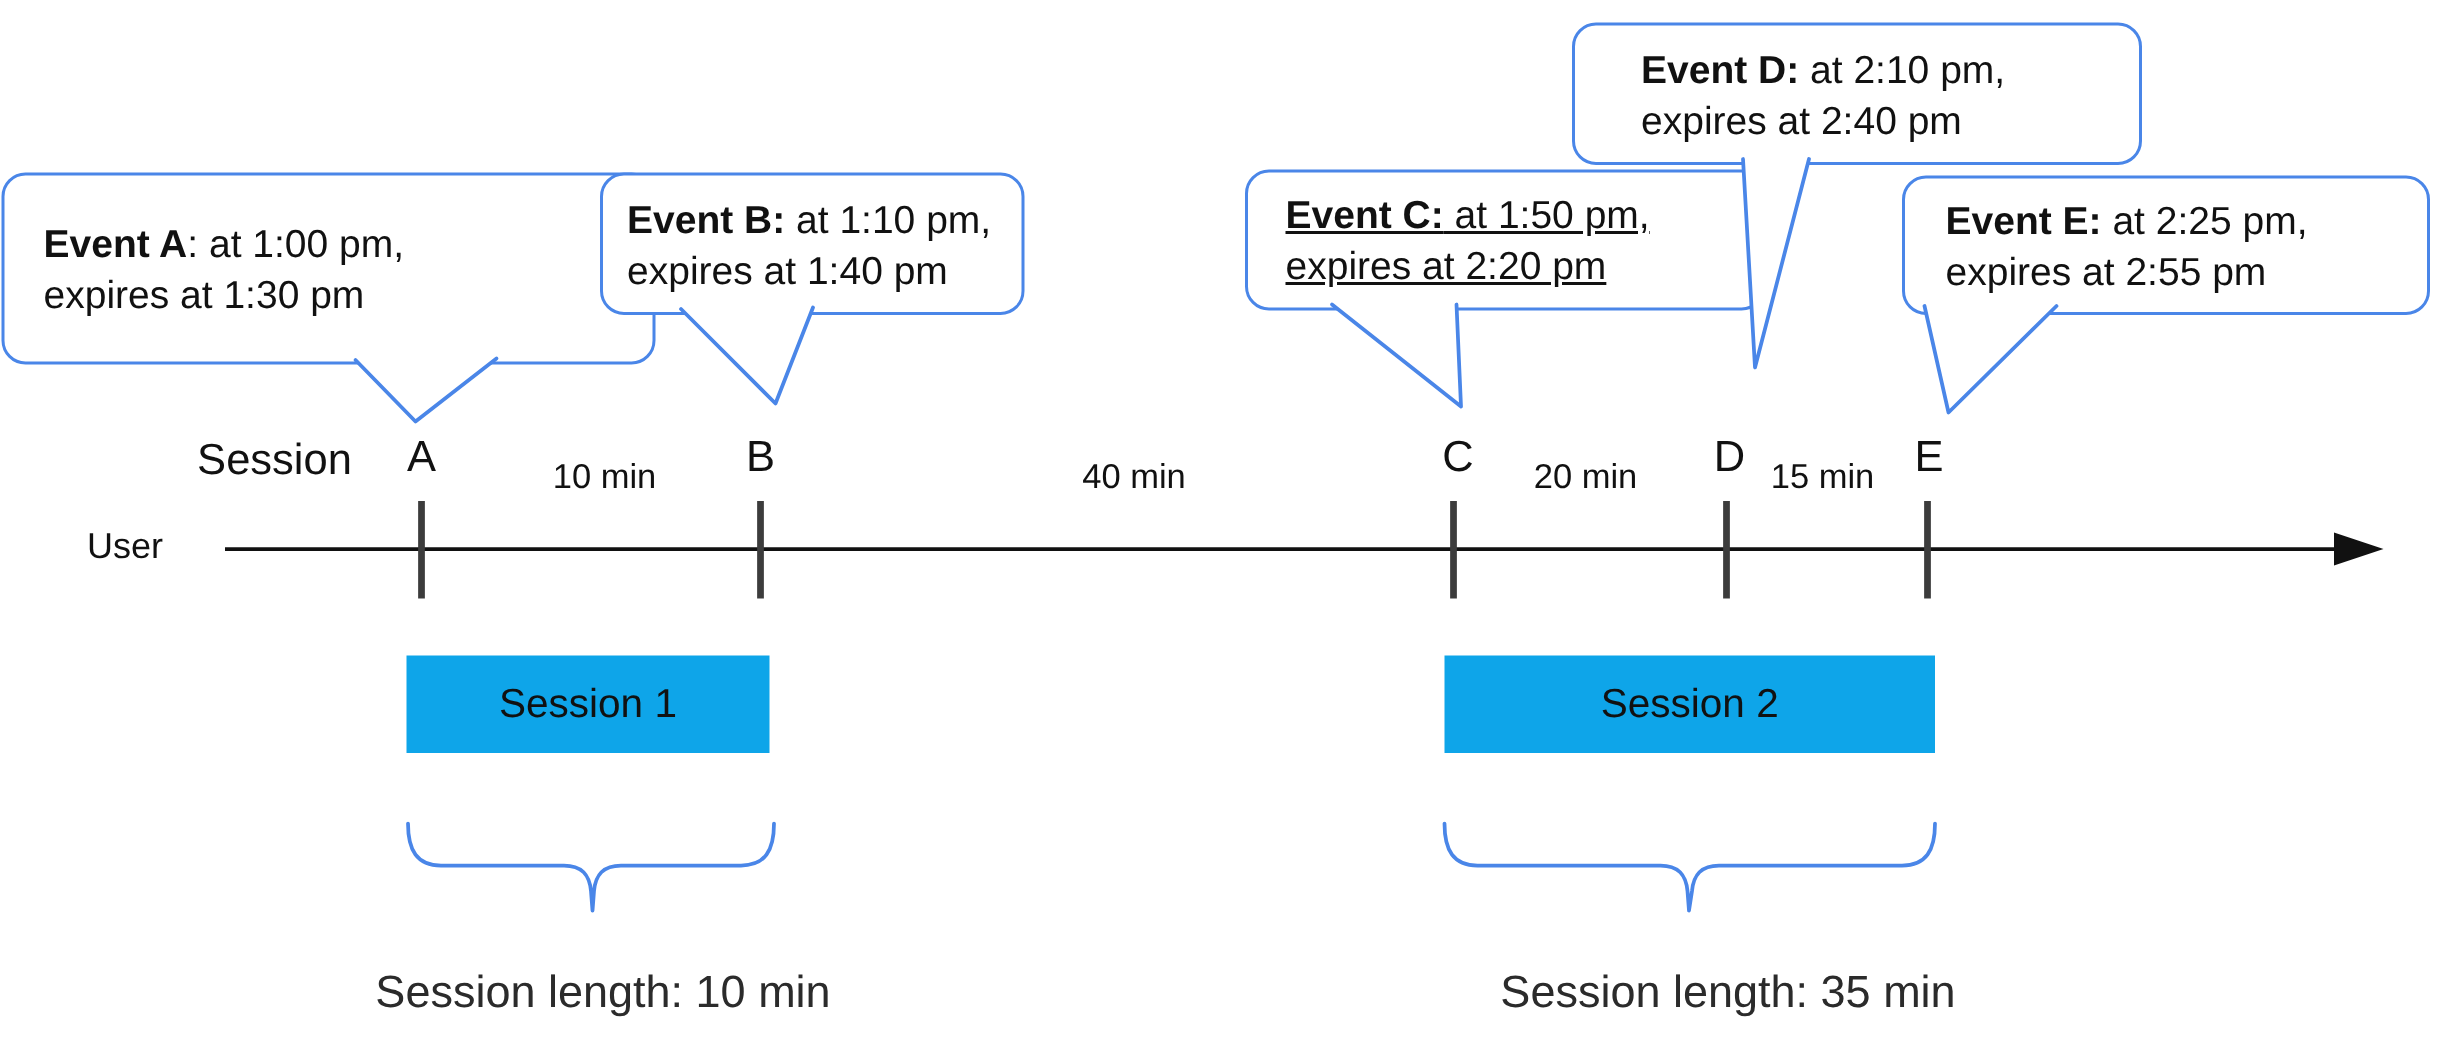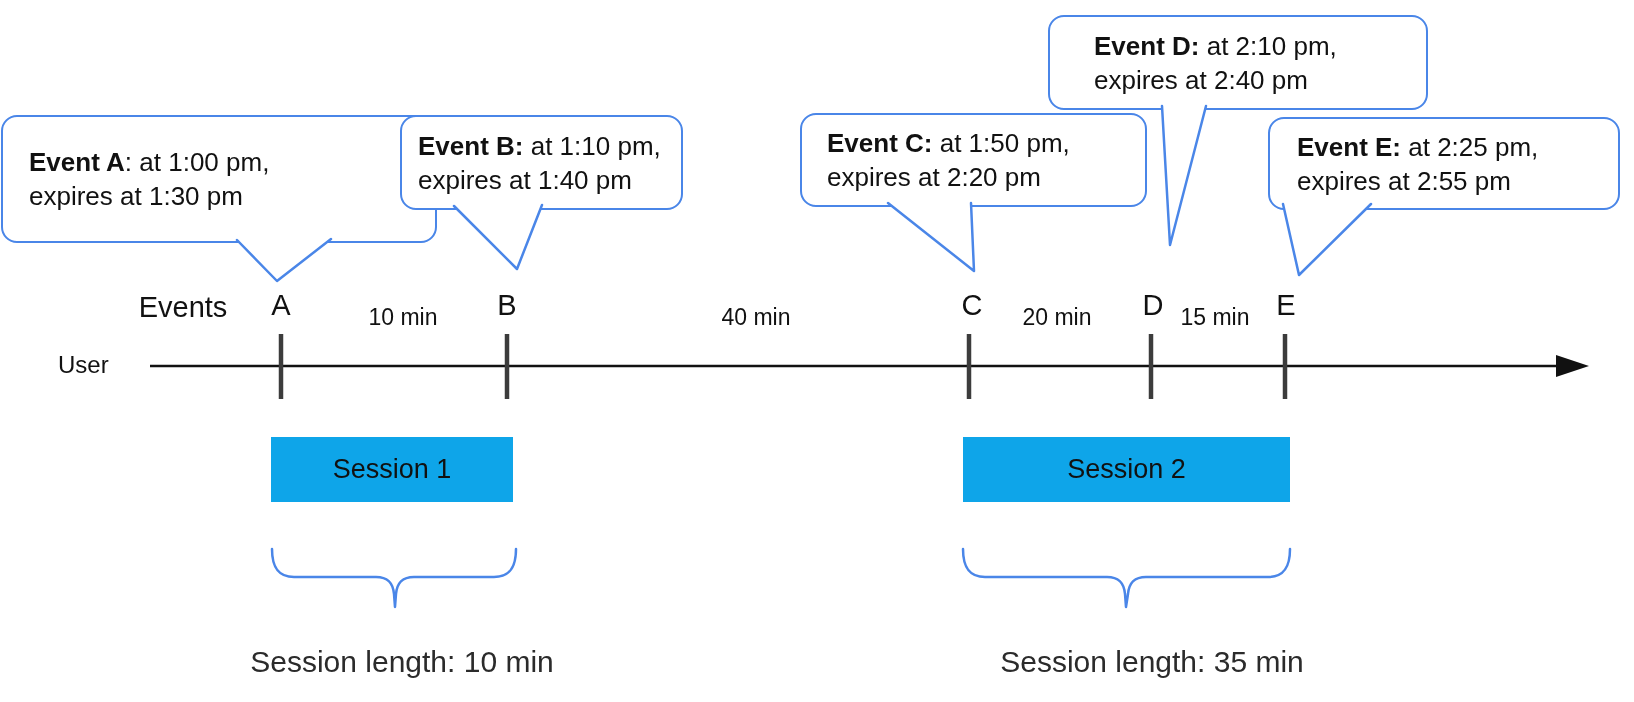--- a/index.html
+++ b/index.html
@@ -18,21 +18,21 @@
     background:#ffffff;
     border:2.5px solid #4a86e8;
     border-radius:16px;
     display:flex;flex-direction:column;justify-content:center;
     font-size:26px;line-height:34px;color:#111;
     z-index:1;white-space:nowrap;
   }
   .bubble b{font-weight:700;}
   #bubble-a{left:1px;top:115px;width:436px;height:128px;padding-left:26px;}
   #bubble-b{left:400px;top:115px;width:283px;height:95px;padding-left:16px;}
-  #bubble-c{left:800px;top:113px;width:347px;height:94px;padding-left:25px;}
+  #bubble-c{left:830px;top:113px;width:347px;height:94px;padding-left:25px;text-decoration:underline;}
   #bubble-d{left:1048px;top:15px;width:380px;height:95px;padding-left:44px;}
   #bubble-e{left:1268px;top:117px;width:352px;height:93px;padding-left:27px;}
 
   
   #overlay{position:absolute;left:0;top:0;z-index:2;pointer-events:none;}
 
   
   .lbl{position:absolute;z-index:3;white-space:nowrap;}
   .centered{transform:translateX(-50%);}
   #label-user{left:58px;top:351px;font-size:24px;}
@@ -106,21 +106,21 @@
     <line x1="507" y1="334" x2="507" y2="399" stroke="#3c3c3c" stroke-width="4.5"></line>
     <line x1="969" y1="334" x2="969" y2="399" stroke="#3c3c3c" stroke-width="4.5"></line>
     <line x1="1151" y1="334" x2="1151" y2="399" stroke="#3c3c3c" stroke-width="4.5"></line>
     <line x1="1285" y1="334" x2="1285" y2="399" stroke="#3c3c3c" stroke-width="4.5"></line>
 
     <path d="M 272,549 C 272,567 278,577 294,577 L 376,577 C 388,577 393,583 394,594 L 395,607 M 516,549 C 516,567 510,577 494,577 L 414,577 C 402,577 397,583 396,594 L 395,607" fill="none" stroke="#4a86e8" stroke-width="2.5" stroke-linecap="round"></path>
     <path d="M 963,549 C 963,567 969,577 985,577 L 1107,577 C 1119,577 1124,583 1125,594 L 1126,607 M 1290,549 C 1290,567 1284,577 1268,577 L 1146,577 C 1134,577 1129,583 1128,594 L 1126,607" fill="none" stroke="#4a86e8" stroke-width="2.5" stroke-linecap="round"></path>
   </svg>
 
   <div class="lbl" id="label-user">User</div>
-  <div class="lbl centered" id="label-events">Events</div>
+  <div class="lbl centered" id="label-events">Session</div>
 
   <div class="lbl centered evt-letter" id="letter-a">A</div>
   <div class="lbl centered evt-letter" id="letter-b">B</div>
   <div class="lbl centered evt-letter" id="letter-c">C</div>
   <div class="lbl centered evt-letter" id="letter-d">D</div>
   <div class="lbl centered evt-letter" id="letter-e">E</div>
 
   <div class="lbl centered interval" id="interval-ab">10 min</div>
   <div class="lbl centered interval" id="interval-bc">40 min</div>
   <div class="lbl centered interval" id="interval-cd">20 min</div>

